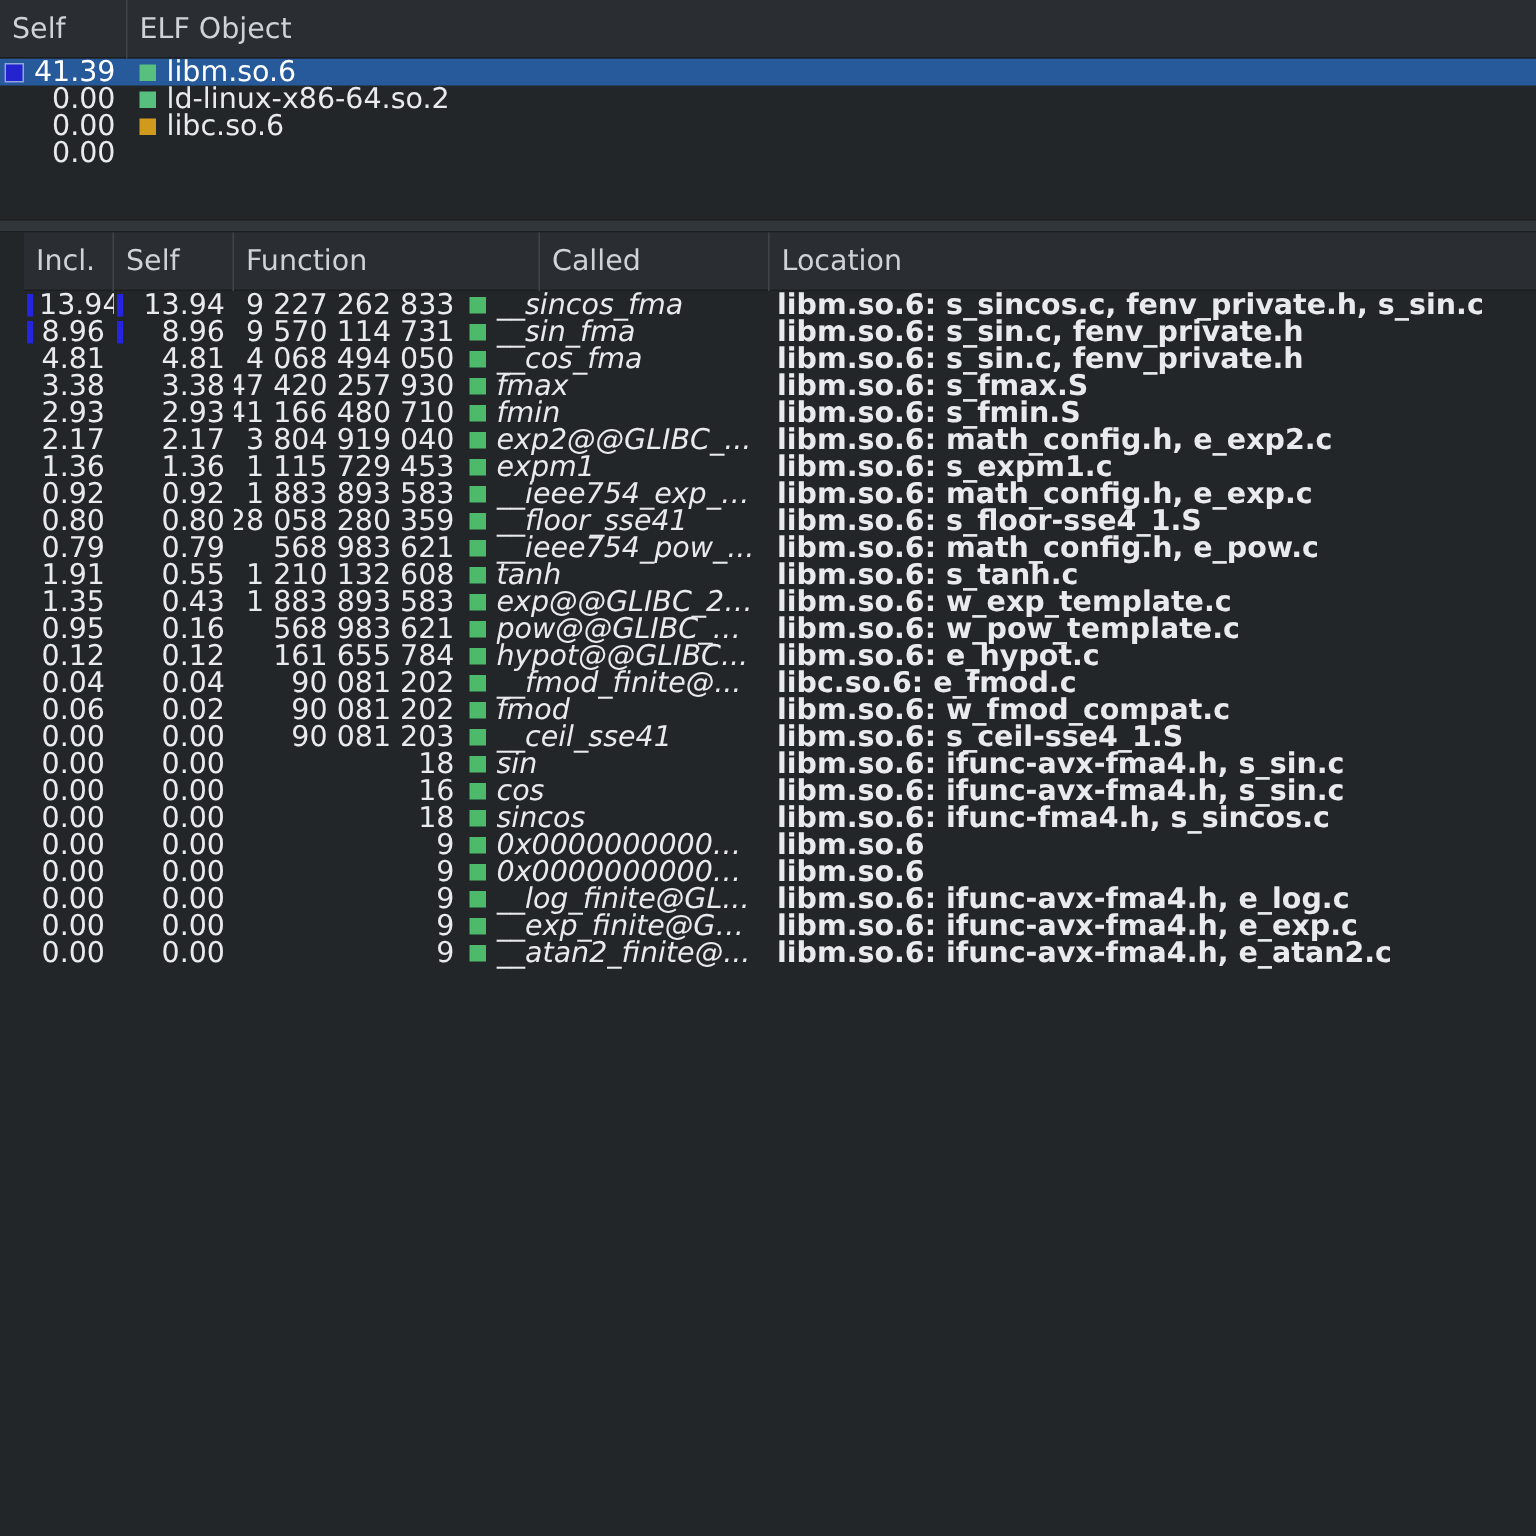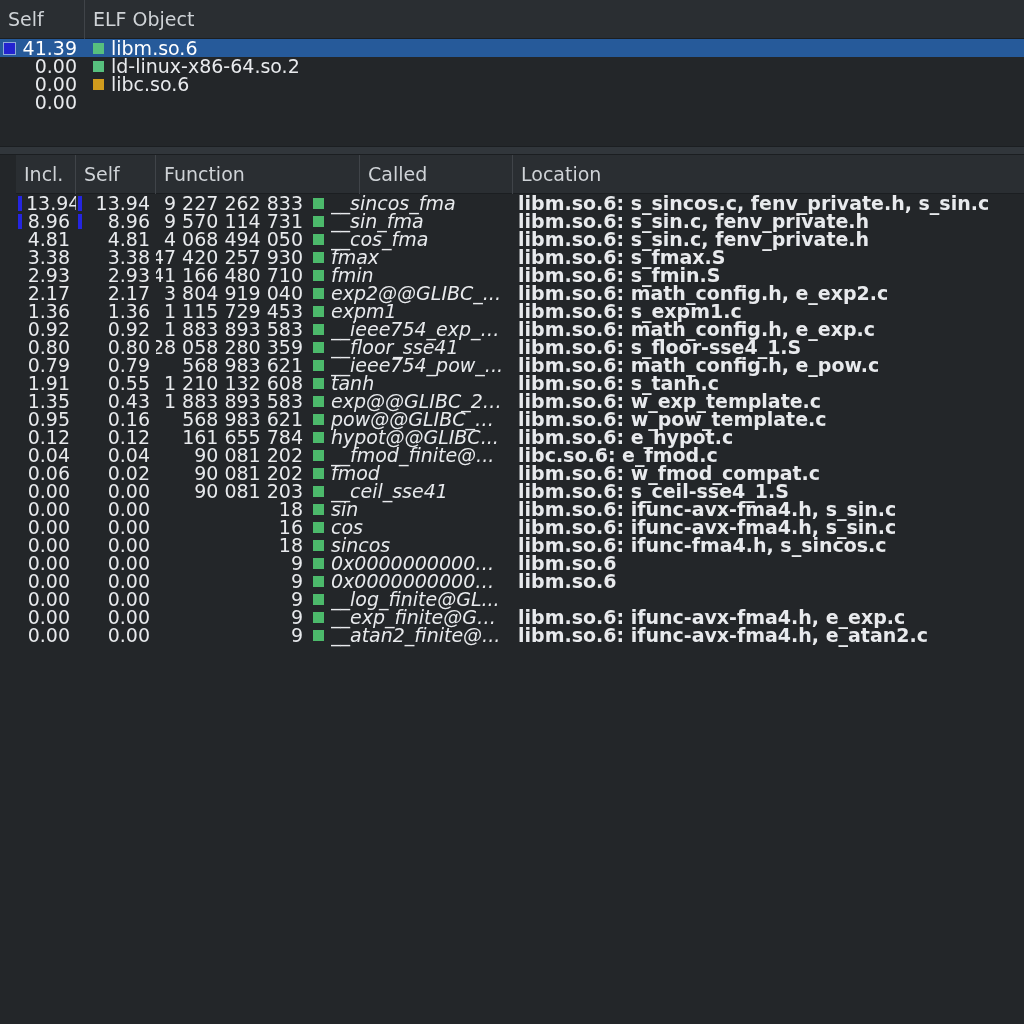--- a/index.html
+++ b/index.html
@@ -678,20 +678,23 @@
             <span class="spacer"></span>
             <span>0.00</span>
           </div>
           <div class="cell c-called num">
             <span>9</span>
           </div>
           <div class="cell c-func">
             <span class="sq green"></span>
             <span class="ell">__log_finite@GL...</span>
           </div>
+          <div class="cell c-loc">
+            <span class="ell">libm.so.6: ifunc-avx-fma4.h, e_log.c</span>
+          </div>
         </div>
         <div class="row">
           <div class="cell c-incl">
             <span class="costbar hidden"></span>
             <span class="spacer"></span>
             <span>0.00</span>
           </div>
           <div class="cell c-self">
             <span class="costbar hidden"></span>
             <span class="spacer"></span>

